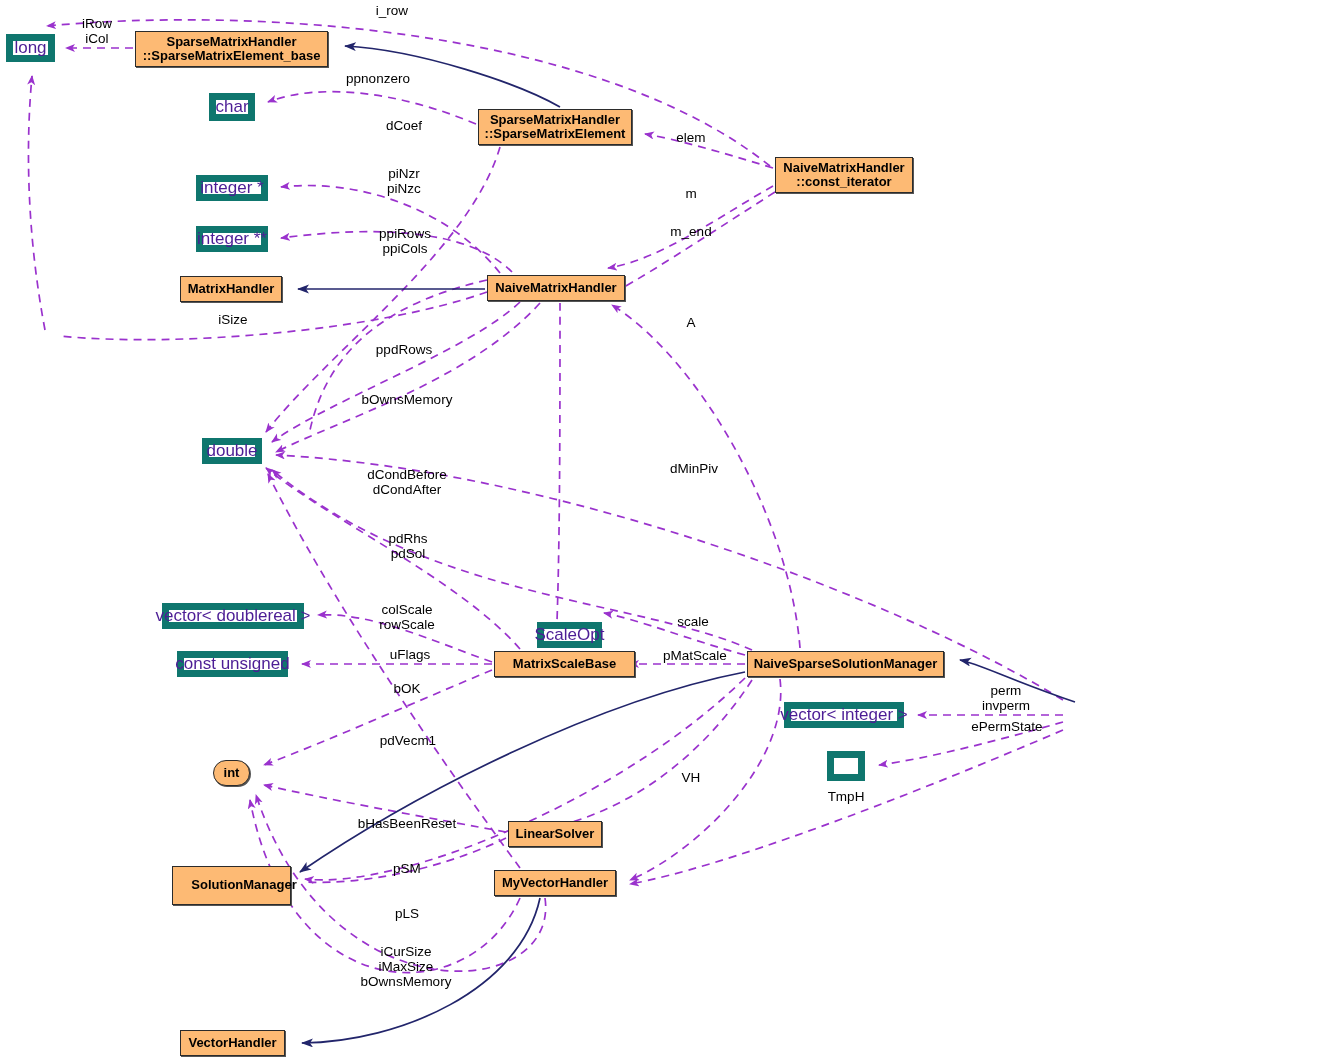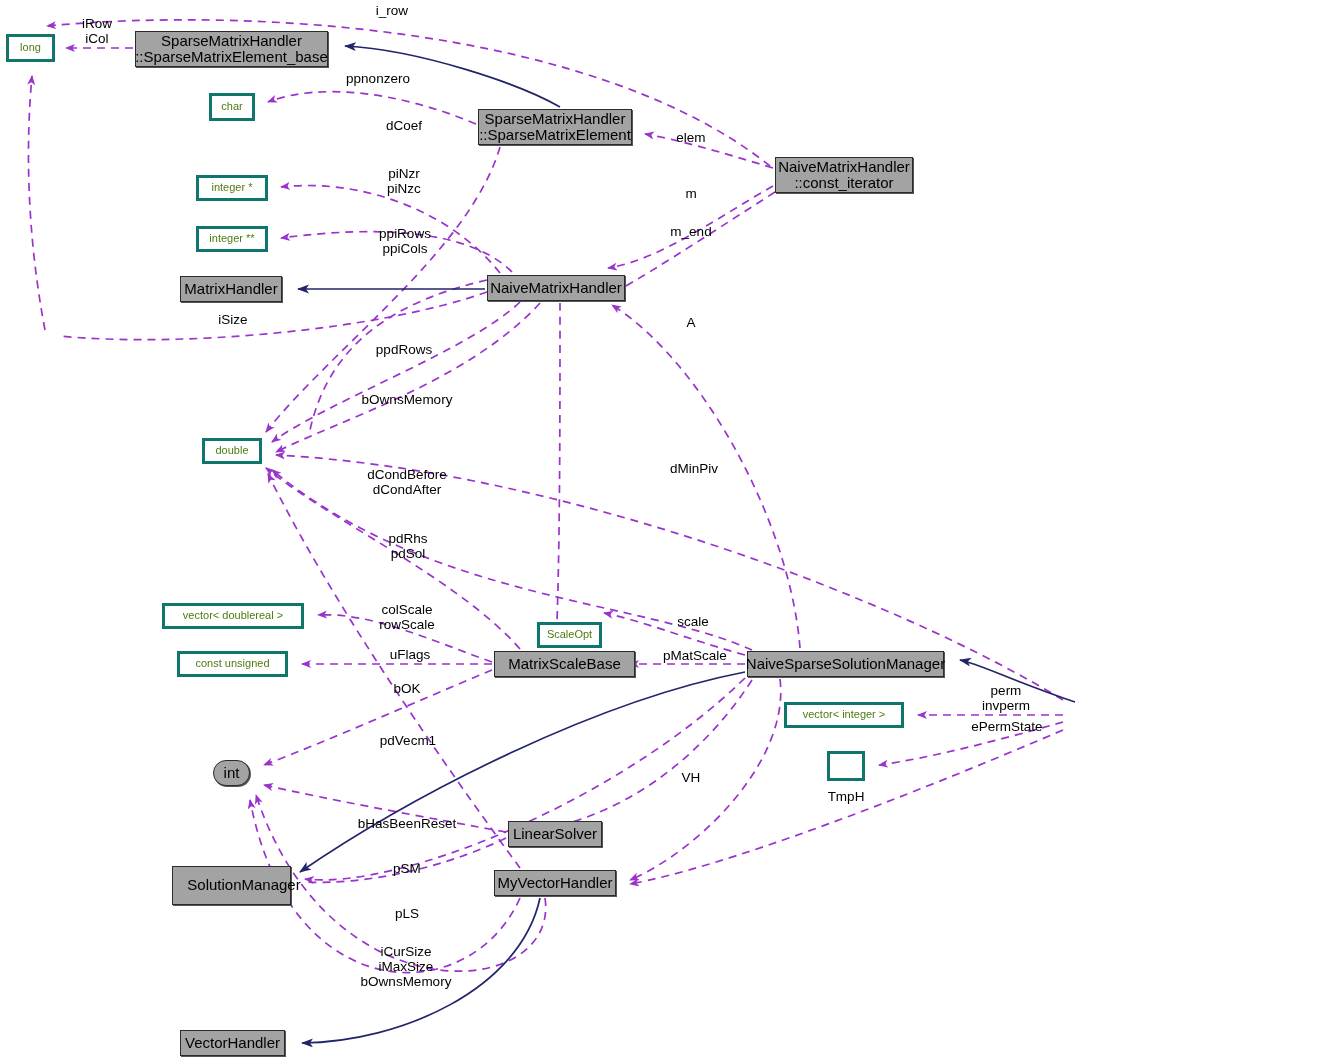--- a/index.html
+++ b/index.html
@@ -1,22 +1,22 @@
 <!DOCTYPE html>
 <html><head>
 <meta charset="utf-8">
 <style>
   html,body{margin:0;padding:0;background:#ffffff;}
   body{font-family:"Liberation Sans","DejaVu Sans",sans-serif;}
   #diagram{position:relative;width:1328px;height:1061px;background:#ffffff;overflow:hidden;}
   svg.edges{position:absolute;left:0;top:0;width:1328px;height:1061px;pointer-events:none;}
   .node{position:absolute;box-sizing:border-box;display:flex;align-items:center;justify-content:center;
         text-align:center;line-height:1.08;white-space:pre;}
-  .node.solid{border:1px solid #2b2b2b;box-shadow:1px 1px 0 0 #555;background:#a3a3a3;color:#000;font-size:15px;}
-  .node.light{border:3px solid #0f766e;background:#ffffff;color:#4d7c0f;font-size:11px;}
+  .node.solid{border:1px solid #2b2b2b;box-shadow:1px 1px 0 0 #555;background:#fdba74;color:#000;font-size:13px;font-weight:bold;}
+  .node.light{border:7px solid #0f766e;background:#ffffff;color:#4c1d95;font-size:17px;}
   .node.filled{border:1px solid #2b2b2b;box-shadow:1px 1px 0 0 #555;background:#bfbfbf;color:#000;font-size:14.5px;}
   .edge-label{position:absolute;font-size:13.5px;color:#000;white-space:pre;line-height:1.12;text-align:center;}
   .caption{position:absolute;font-size:13.5px;color:#000;white-space:pre;text-align:center;}
 </style>
 </head>
 <body>
 
 <div id="diagram">
 
   <svg class="edges" viewBox="0 0 1328 1061">

